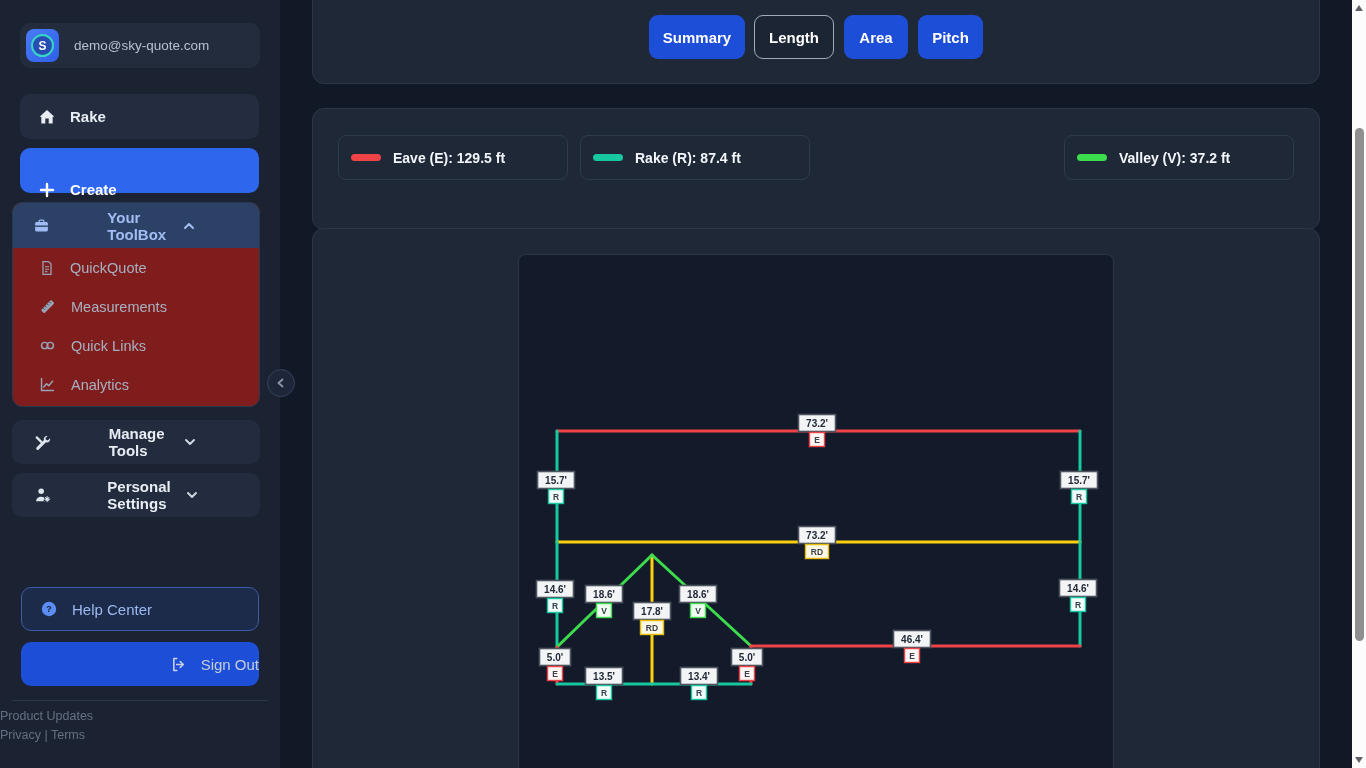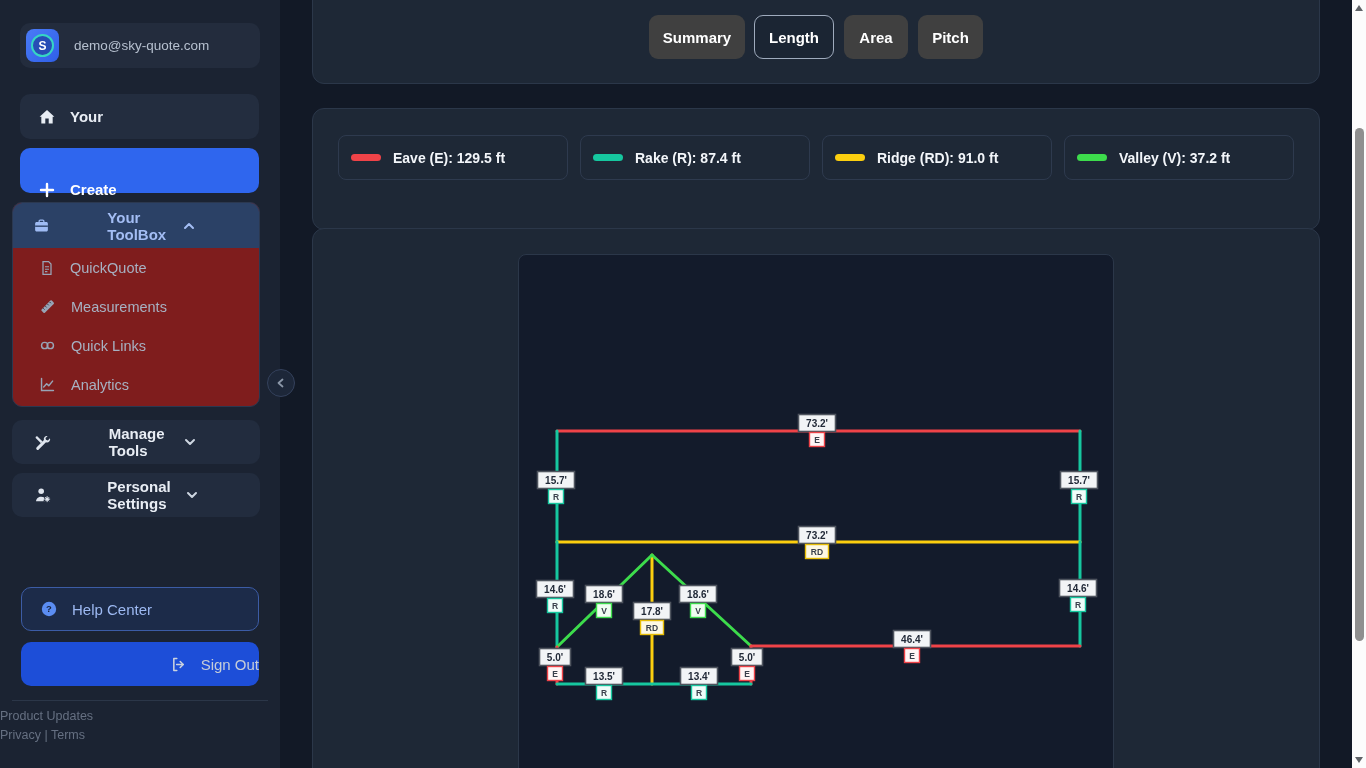--- a/index.html
+++ b/index.html
@@ -62,21 +62,21 @@
 
   
   .card { position:absolute; background:#1e2836; border:1px solid #2b3749; border-radius:12px; }
   .card-tabs   { left:312px; top:-20px;  width:1008px; height:104px; }
   .card-legend { left:312px; top:108px; width:1008px; height:122px; }
   .card-diagram{ left:312px; top:228px; width:1008px; height:560px; }
 
   .tab { position:absolute; top:34px; height:44px; border-radius:9px;
     display:flex; align-items:center; justify-content:center;
     color:#ffffff; font-size:15px; font-weight:bold; cursor:pointer;
-    background:#404040; border:1px solid transparent; }
+    background:#1d4ed8; border:1px solid transparent; }
   .tab-0 { left:336px; width:96px; }
   .tab-1 { left:441px; width:80px; background:#1b2533; border:1px solid #9fabbd; }
   .tab-2 { left:531px; width:64px; }
   .tab-3 { left:605px; width:65px; }
 
   .legend-box { position:absolute; top:26px; width:230px; height:45px;
     border:1px solid #2e3a4e; border-radius:8px; display:flex; align-items:center;
     padding-left:12px; gap:12px; }
   .lg-0 { left:25px; } .lg-1 { left:267px; } .lg-2 { left:509px; } .lg-3 { left:751px; }
   .swatch { width:30px; height:7px; border-radius:4px; flex:0 0 auto; }
@@ -115,21 +115,21 @@
     </div>
     <span class="user-email">demo@sky-quote.com</span>
   </div>
 
   <div class="side-btn btn-home">
     <span class="icon">
       <svg width="18" height="18" viewBox="0 0 20 20">
           <path d="M10 2.2 18.2 9.6 16.3 9.6 16.3 17.3 11.9 17.3 11.9 11.6 8.1 11.6 8.1 17.3 3.7 17.3 3.7 9.6 1.8 9.6 Z" fill="#e8edf4"></path>
         </svg>
     </span>
-    <span>Your</span>
+    <span>Rake</span>
   </div>
 
   <div class="side-btn btn-create">
     <span class="icon">
       <svg width="18" height="18" viewBox="0 0 18 18">
           <path d="M9 3v12M3 9h12" stroke="#fff" stroke-width="2.4" stroke-linecap="round"></path>
         </svg>
     </span>
     <span>Create</span>
   </div>
@@ -273,24 +273,20 @@
   </section>
 
   <section class="card card-legend">
     <div class="legend-box lg-0">
       <div class="swatch" style="background: rgb(239, 67, 72);"></div>
       <span>Eave (E): 129.5 ft</span>
     </div>
     <div class="legend-box lg-1">
       <div class="swatch" style="background: rgb(22, 199, 159);"></div>
       <span>Rake (R): 87.4 ft</span>
-    </div>
-    <div class="legend-box lg-2">
-      <div class="swatch" style="background: rgb(252, 207, 15);"></div>
-      <span>Ridge (RD): 91.0 ft</span>
     </div>
     <div class="legend-box lg-3">
       <div class="swatch" style="background: rgb(61, 220, 76);"></div>
       <span>Valley (V): 37.2 ft</span>
     </div>
   </section>
 
   <section class="card card-diagram">
     <div class="diagram-panel">
       <svg width="596" height="535" viewBox="0 0 596 535">

